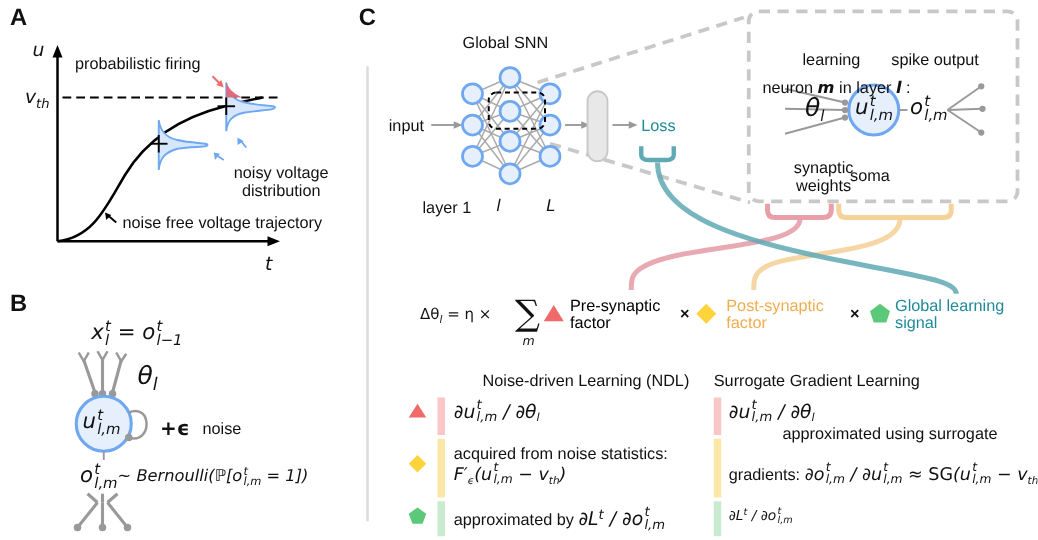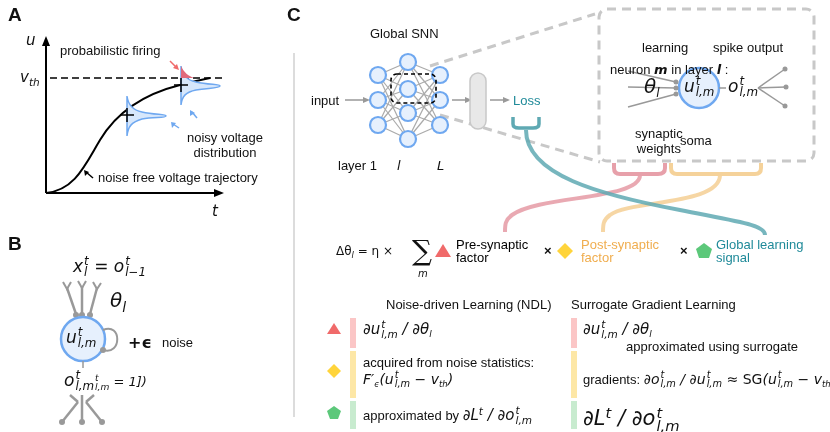--- a/index.html
+++ b/index.html
@@ -107,21 +107,21 @@
 <div class="abs math" style="left:110px;top:288px;font-size:20px;"><span>θ</span><span class="sub">l</span></div>
 <div class="abs math" style="left:66px;top:327px;font-size:17px;"><span>u</span><span class="ss">
       <span>t</span>
       <span>l,m</span>
     </span></div>
 <div class="abs math" style="left:128px;top:333px;font-size:16px;font-weight:bold;font-style:normal;">+ϵ</div>
 <div class="abs txt" style="left:162px;top:335px;">noise</div>
 <div class="abs math" style="left:64px;top:370px;font-size:17px;"><span>o</span><span class="ss">
       <span>t</span>
       <span>l,m</span>
-    </span><span style="font-size:13px;"><span class="ss">
+    </span><span style="font-size:13px;"><span>~ Bernoulli(ℙ[o</span><span class="ss">
         <span>t</span>
         <span>l,m</span>
       </span><span> = 1])</span></span></div>
 
 <div class="abs" style="left:293px;top:53px;width:2px;height:364px;background:#dcdcdc;"></div>
 
 <div class="abs panel-label" style="left:287px;top:4px;">C</div>
 <div class="abs txt" style="left:370px;top:26px;">Global SNN</div>
 <div class="abs txt" style="left:311px;top:93px;text-align:right;">input</div>
 <div class="abs txt teal" style="left:513px;top:93px;">Loss</div>
@@ -290,16 +290,16 @@
 <div class="abs txt" style="left:583px;top:371px;"><span>gradients: </span><span class="math" style="font-size:14px;">∂o<span class="ss">
         <span>t</span>
         <span>l,m</span>
       </span> / ∂u<span class="ss">
         <span>t</span>
         <span>l,m</span>
       </span> ≈ <span style="font-style:normal;">SG</span>(u<span class="ss">
         <span>t</span>
         <span>l,m</span>
       </span> − v<span class="sub" style="font-size:60%;">th</span>)</span></div>
-<div class="abs math" style="left:583px;top:406px;font-size:21px;">∂L<span class="sup">t</span> / ∂o<span class="ss">
+<div class="abs math" style="left:583px;top:406px;font-size:11px;">∂L<span class="sup">t</span> / ∂o<span class="ss">
       <span>t</span>
       <span>l,m</span>
     </span></div>
 
 </body></html>

